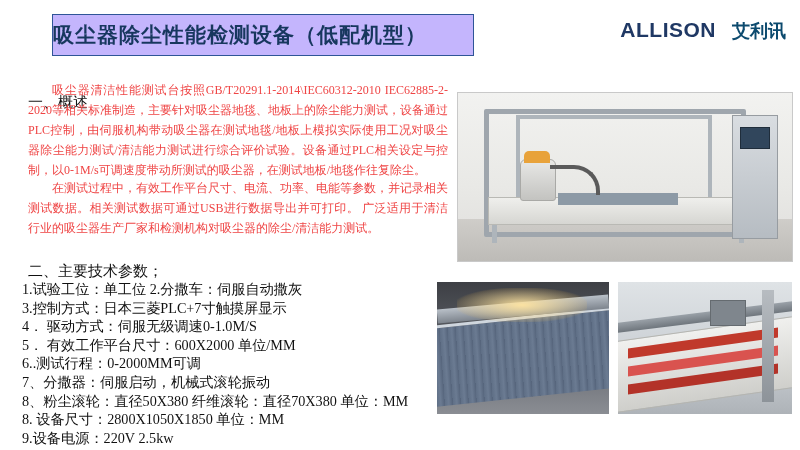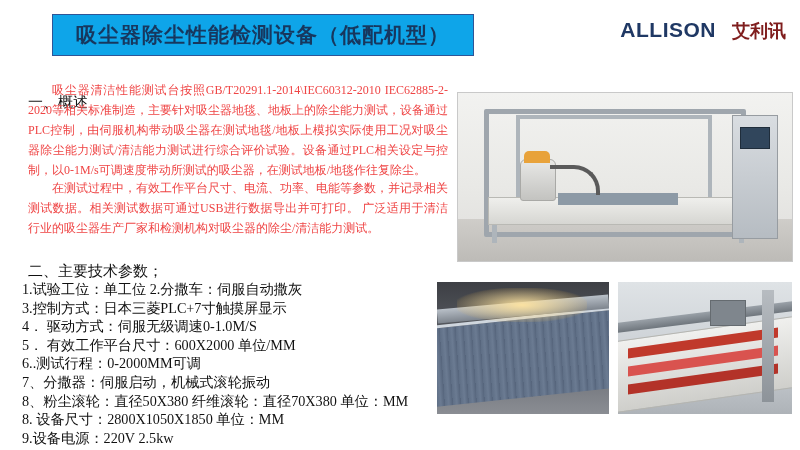--- a/index.html
+++ b/index.html
@@ -22,24 +22,24 @@
   }
 
   
   .title-box {
     position: absolute;
     left: 52px;
     top: 14px;
     width: 420px;
     height: 40px;
     border: 1px solid #2f5597;
-    background: #0ea5e9;
+    background: #c4b5fd;
     display: flex;
     align-items: center;
-    justify-content: center;
+    justify-content: flex-start;
   }
   .title-box .title-text {
     font-size: 21px;
     font-weight: bold;
     color: #17375e;
     letter-spacing: 1px;
     white-space: nowrap;
   }
 
   .brand {
@@ -53,21 +53,21 @@
   .brand .brand-en {
     font-family: "Liberation Sans", sans-serif;
     font-size: 21px;
     font-weight: bold;
     color: #1f3864;
     letter-spacing: 0.5px;
   }
   .brand .brand-cn {
     font-size: 18px;
     font-weight: bold;
-    color: #7f1d1d;
+    color: #0c4a6e;
   }
 
   
   .section-head {
     position: absolute;
     font-size: 15px;
     color: #111111;
   }
   #sec1-head { left: 28px; top: 62px; margin-top: 31px; }
   #sec2-head { left: 28px; top: 262px; }

